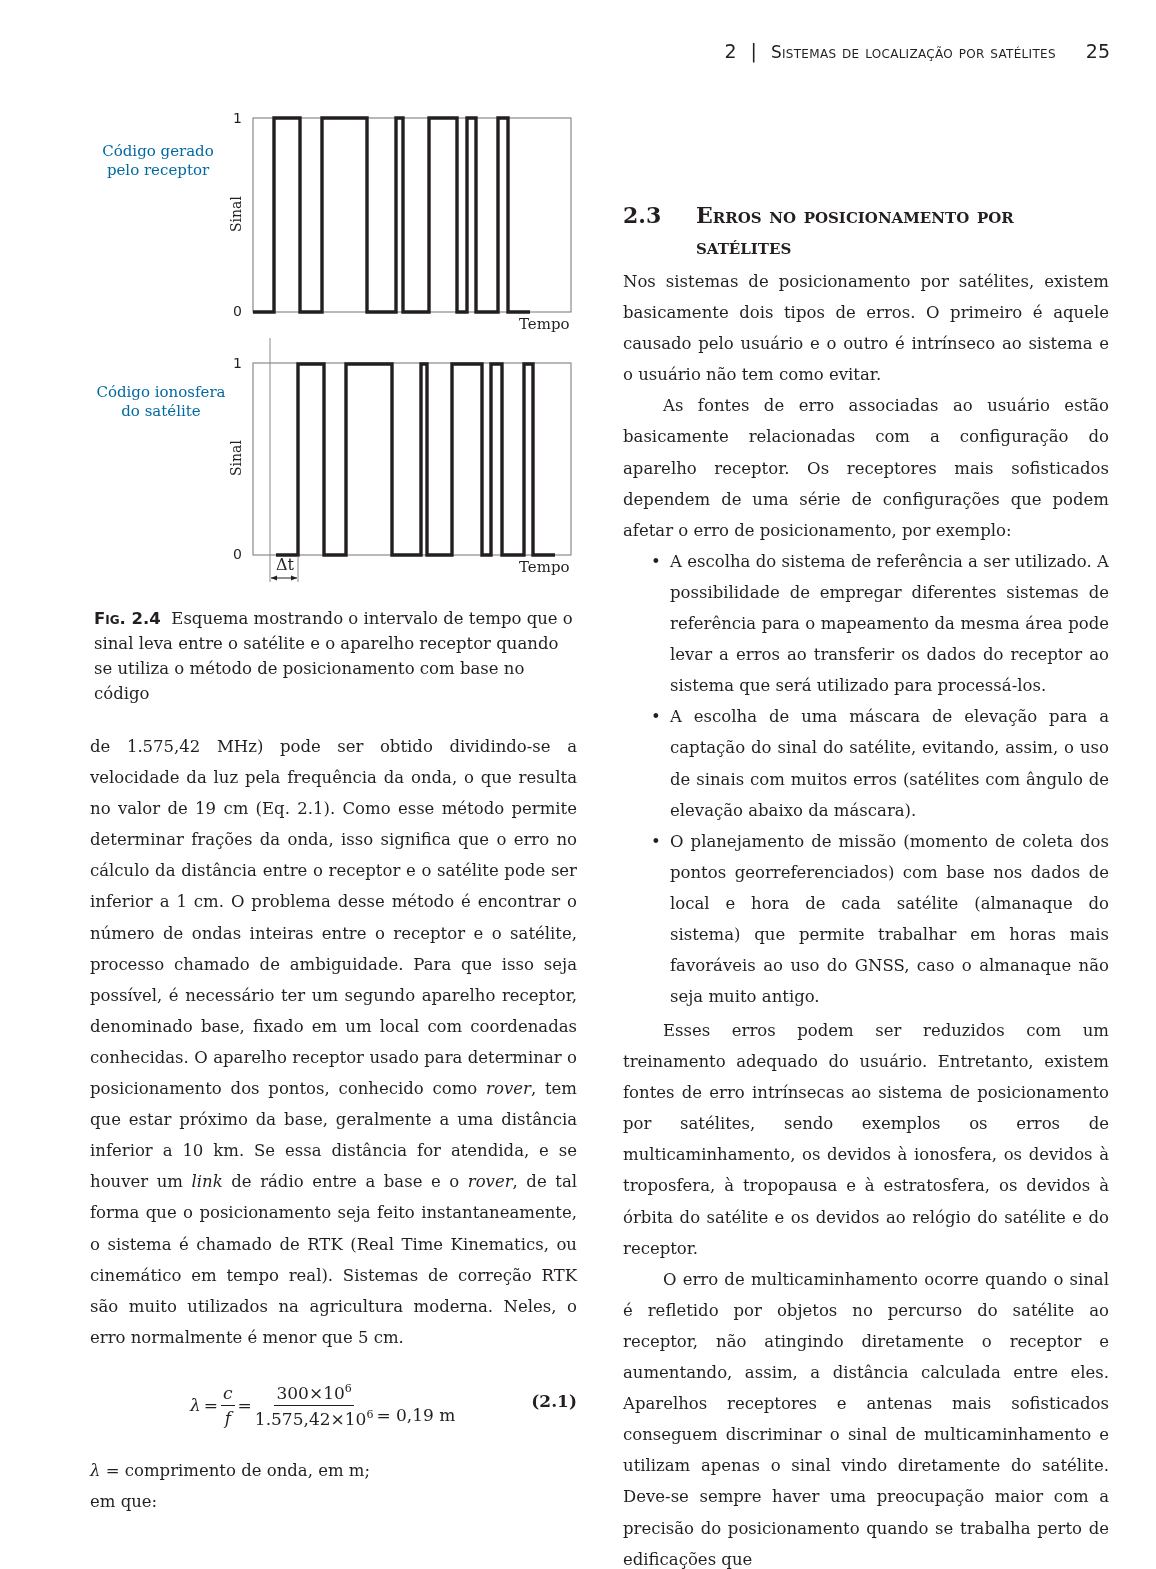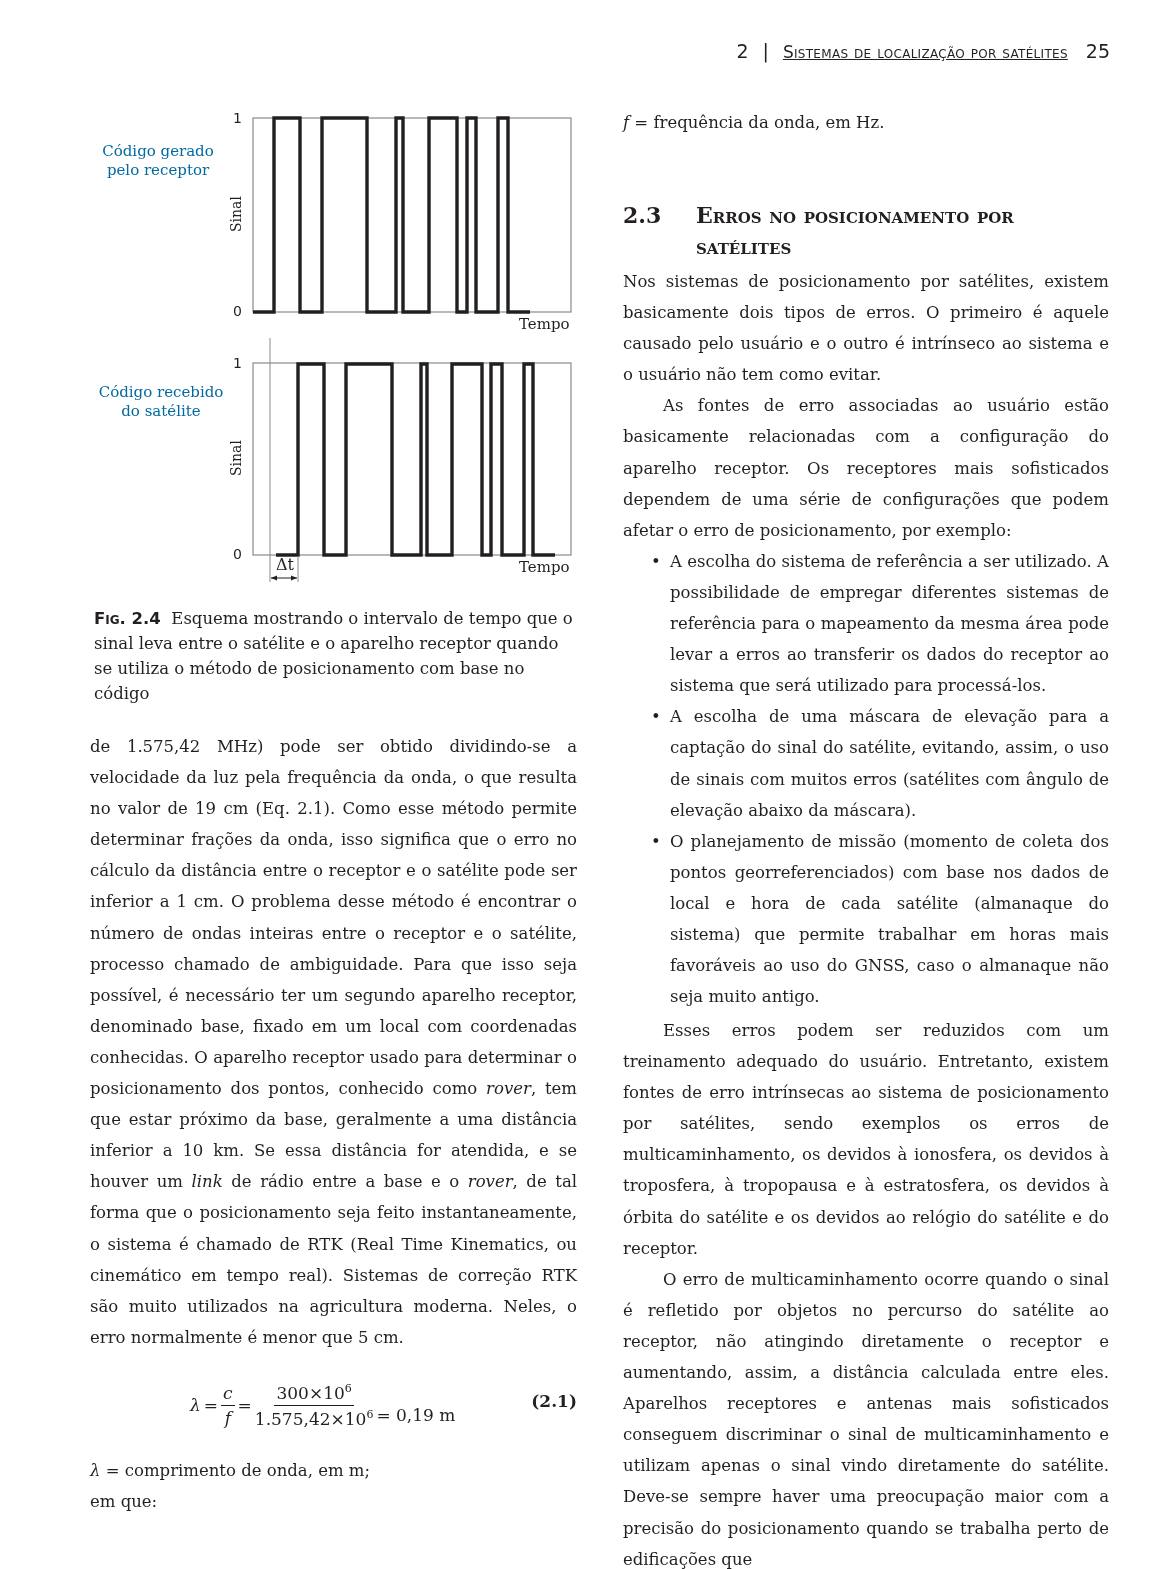--- a/index.html
+++ b/index.html
@@ -2,22 +2,22 @@
 <html><head>
   <meta charset="utf-8">
   <style>
     html, body { margin: 0; padding: 0; background: #ffffff; }
     body { width: 1156px; height: 1569px; position: relative; overflow: hidden;
            font-family: "DejaVu Serif", serif; color: #231f20; }
     .abs { position: absolute; }
     .running-head { top: 40px; left: 640px; width: 470px; text-align: right;
       font-family: "DejaVu Sans", sans-serif; font-size: 19px; color: #231f20; white-space: nowrap; }
     .running-head .sep { margin: 0 14px; }
-    .running-head .sc { font-variant: small-caps; letter-spacing: 0.3px; font-size: 17px; text-decoration: underline; }
-    .running-head .pg { margin-left: 18px; }
+    .running-head .sc { font-variant: small-caps; letter-spacing: 0.3px; font-size: 17px; }
+    .running-head .pg { margin-left: 30px; }
 
     .fig-label { font-family: "DejaVu Serif", serif; font-size: 15px; text-align: center; line-height: 19px; color:#0369a1; }
     .axis-y { font-family: "DejaVu Serif", serif; font-size: 14px; transform: rotate(-90deg); transform-origin: left top; white-space: nowrap; }
     .tick { font-family: "DejaVu Sans", sans-serif; font-size: 14px; }
     .tempo { font-family: "DejaVu Serif", serif; font-size: 15px; }
 
     .caption { top: 606px; left: 94px; width: 480px; font-size: 16.5px; line-height: 25px; font-family: "DejaVu Serif", serif; }
     .caption .fig-num { font-family: "DejaVu Sans", sans-serif; font-weight: bold; }
     .caption .fig-num .sc { font-variant: small-caps; }
 
@@ -55,21 +55,21 @@
   <div class="abs fig-label" style="top:142px; left:88px; width:140px;">
     <div>Código gerado</div>
     <div>pelo receptor</div>
   </div>
   <div class="abs axis-y" style="top:232px; left:228px;">Sinal</div>
   <div class="abs tick" style="top:110px; left:233px;">1</div>
   <div class="abs tick" style="top:303px; left:233px;">0</div>
   <div class="abs tempo" style="top:315px; left:519px;">Tempo</div>
 
   <div class="abs fig-label" style="top:383px; left:86px; width:150px;">
-    <div>Código recebido</div>
+    <div>Código ionosfera</div>
     <div>do satélite</div>
   </div>
   <div class="abs axis-y" style="top:476px; left:228px;">Sinal</div>
   <div class="abs tick" style="top:355px; left:233px;">1</div>
   <div class="abs tick" style="top:546px; left:233px;">0</div>
   <div class="abs tempo" style="top:558px; left:519px;">Tempo</div>
   <div class="abs tempo" style="top:555px; left:276px; font-size:16px;">Δt</div>
 
   <svg class="abs" style="top:0; left:0;" width="1156" height="620">
 
@@ -114,21 +114,20 @@
   </div>
   <span class="eqno">(2.1)</span>
 </div>
 
 <div class="abs col col-left" style="top:1455px;">
   <p><span class="italic">λ</span><span> = comprimento de onda, em m;</span></p>
   <p>em que:</p>
 </div>
 
 <div class="abs col col-right" style="top:107px;">
-  <p><span class="italic">f</span><span> = frequência da onda, em Hz.</span></p>
 </div>
 
 <div class="abs section-title">
   <span class="num">2.3</span>
   <span class="txt">Erros no posicionamento por satélites</span>
 </div>
 
 <div class="abs col col-right" style="top:266px;">
   <p>Nos sistemas de posicionamento por satélites, existem basicamente dois tipos de erros. O primeiro é aquele causado pelo usuário e o outro é intrínseco ao sistema e o usuário não tem como evitar.</p>
   <p class="indent">As fontes de erro associadas ao usuário estão basicamente relacionadas com a configuração do aparelho receptor. Os receptores mais sofisticados dependem de uma série de configurações que podem afetar o erro de posicionamento, por exemplo:</p>

